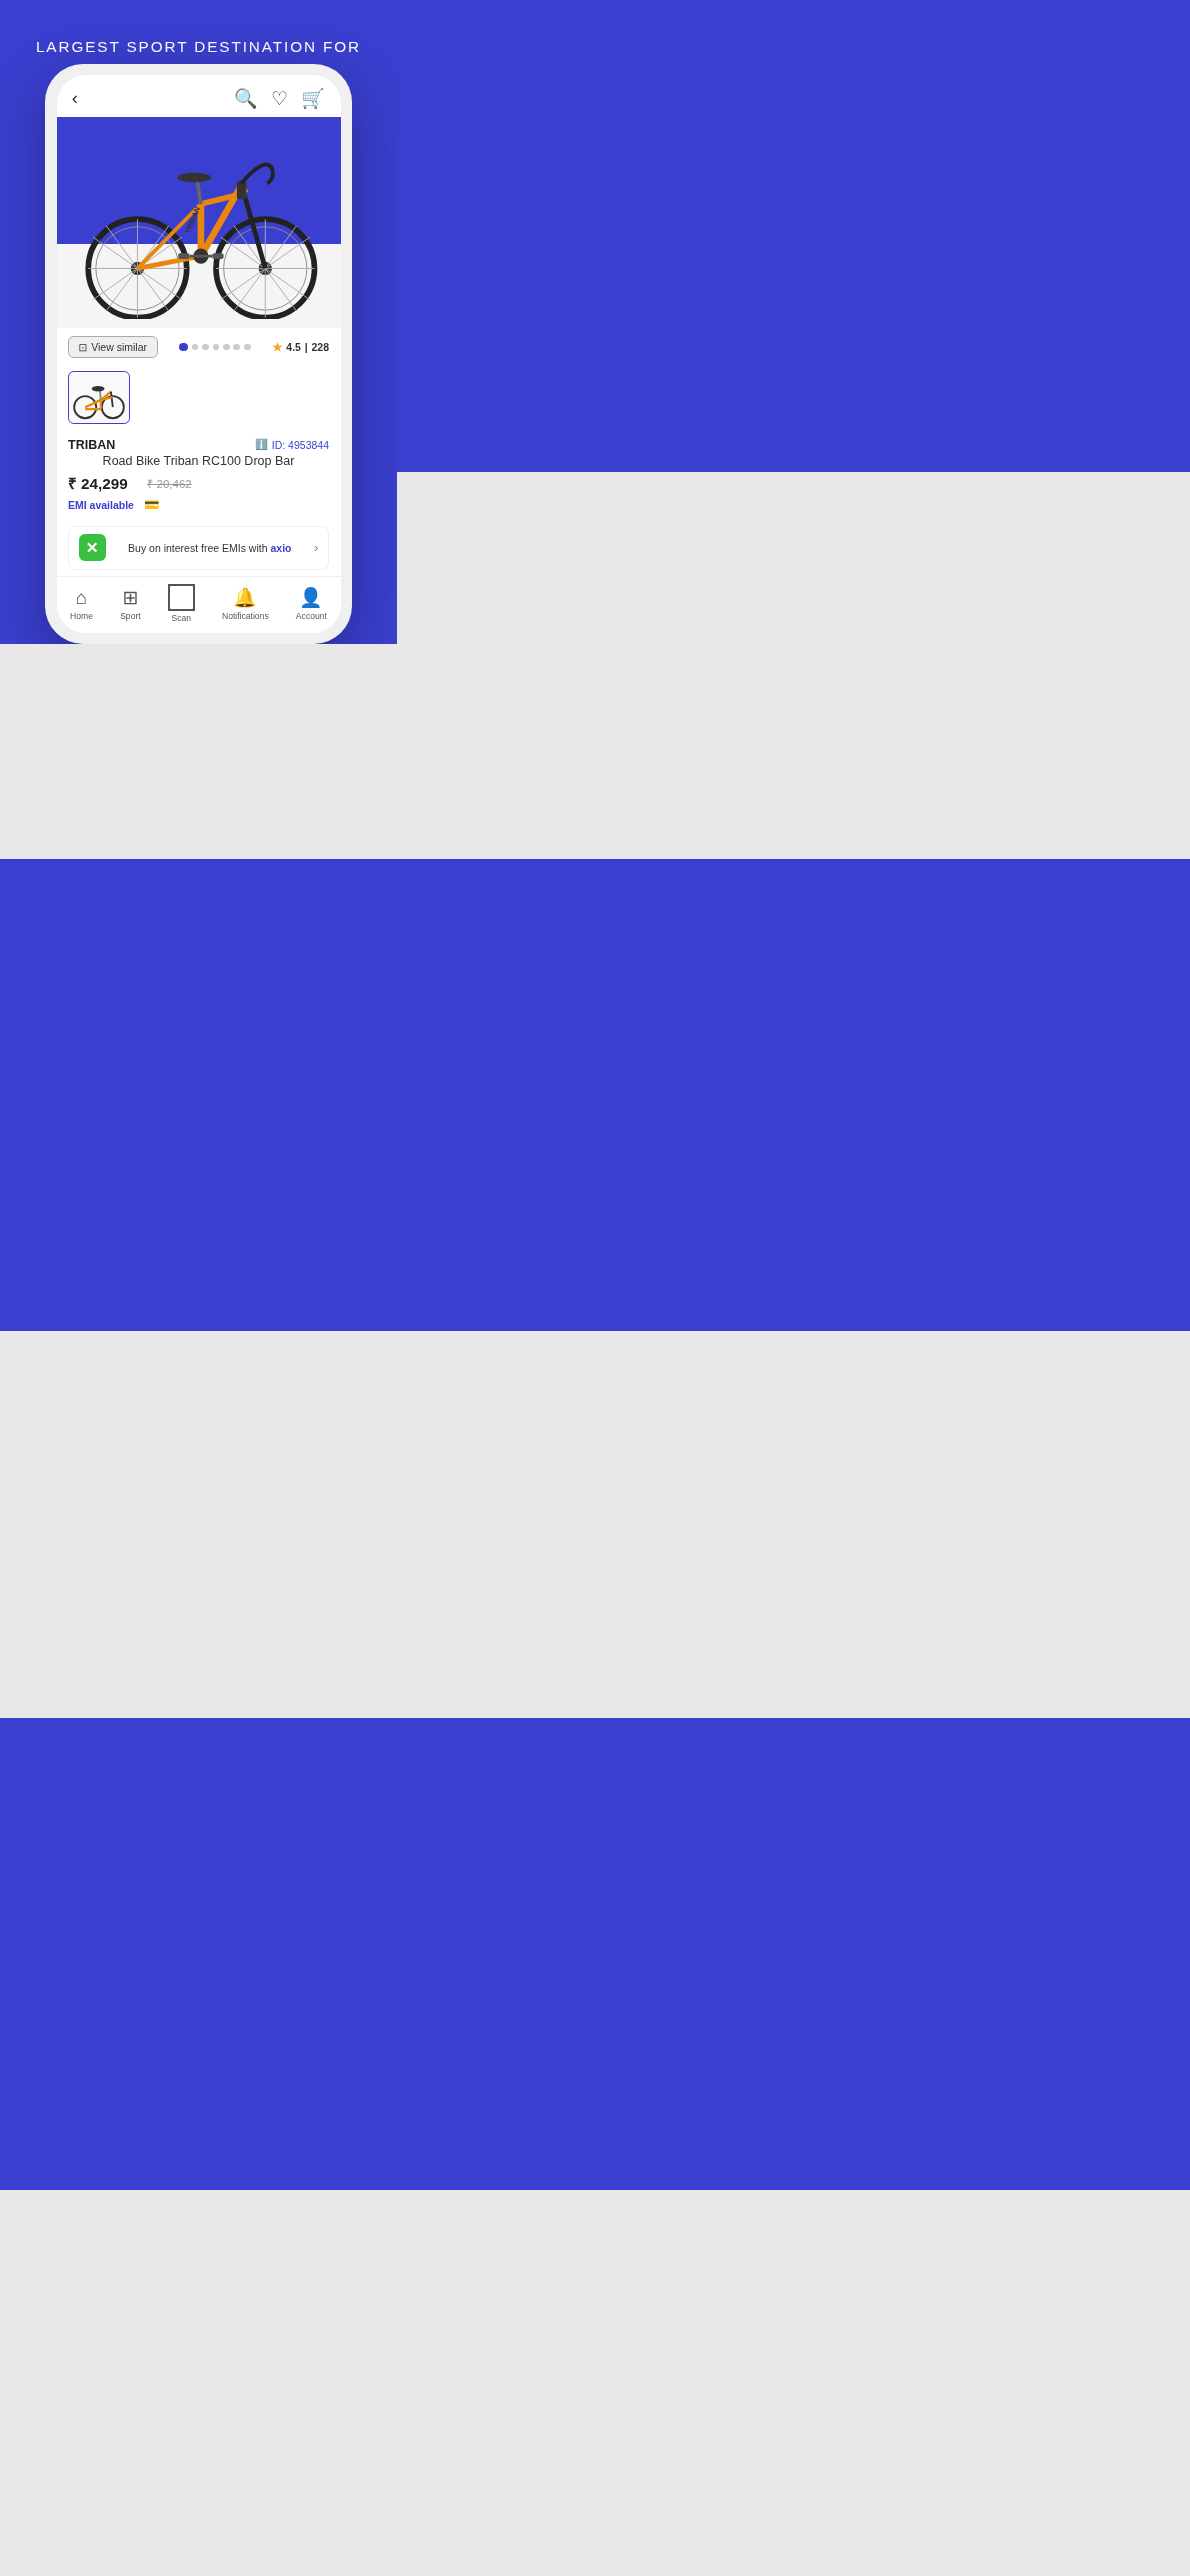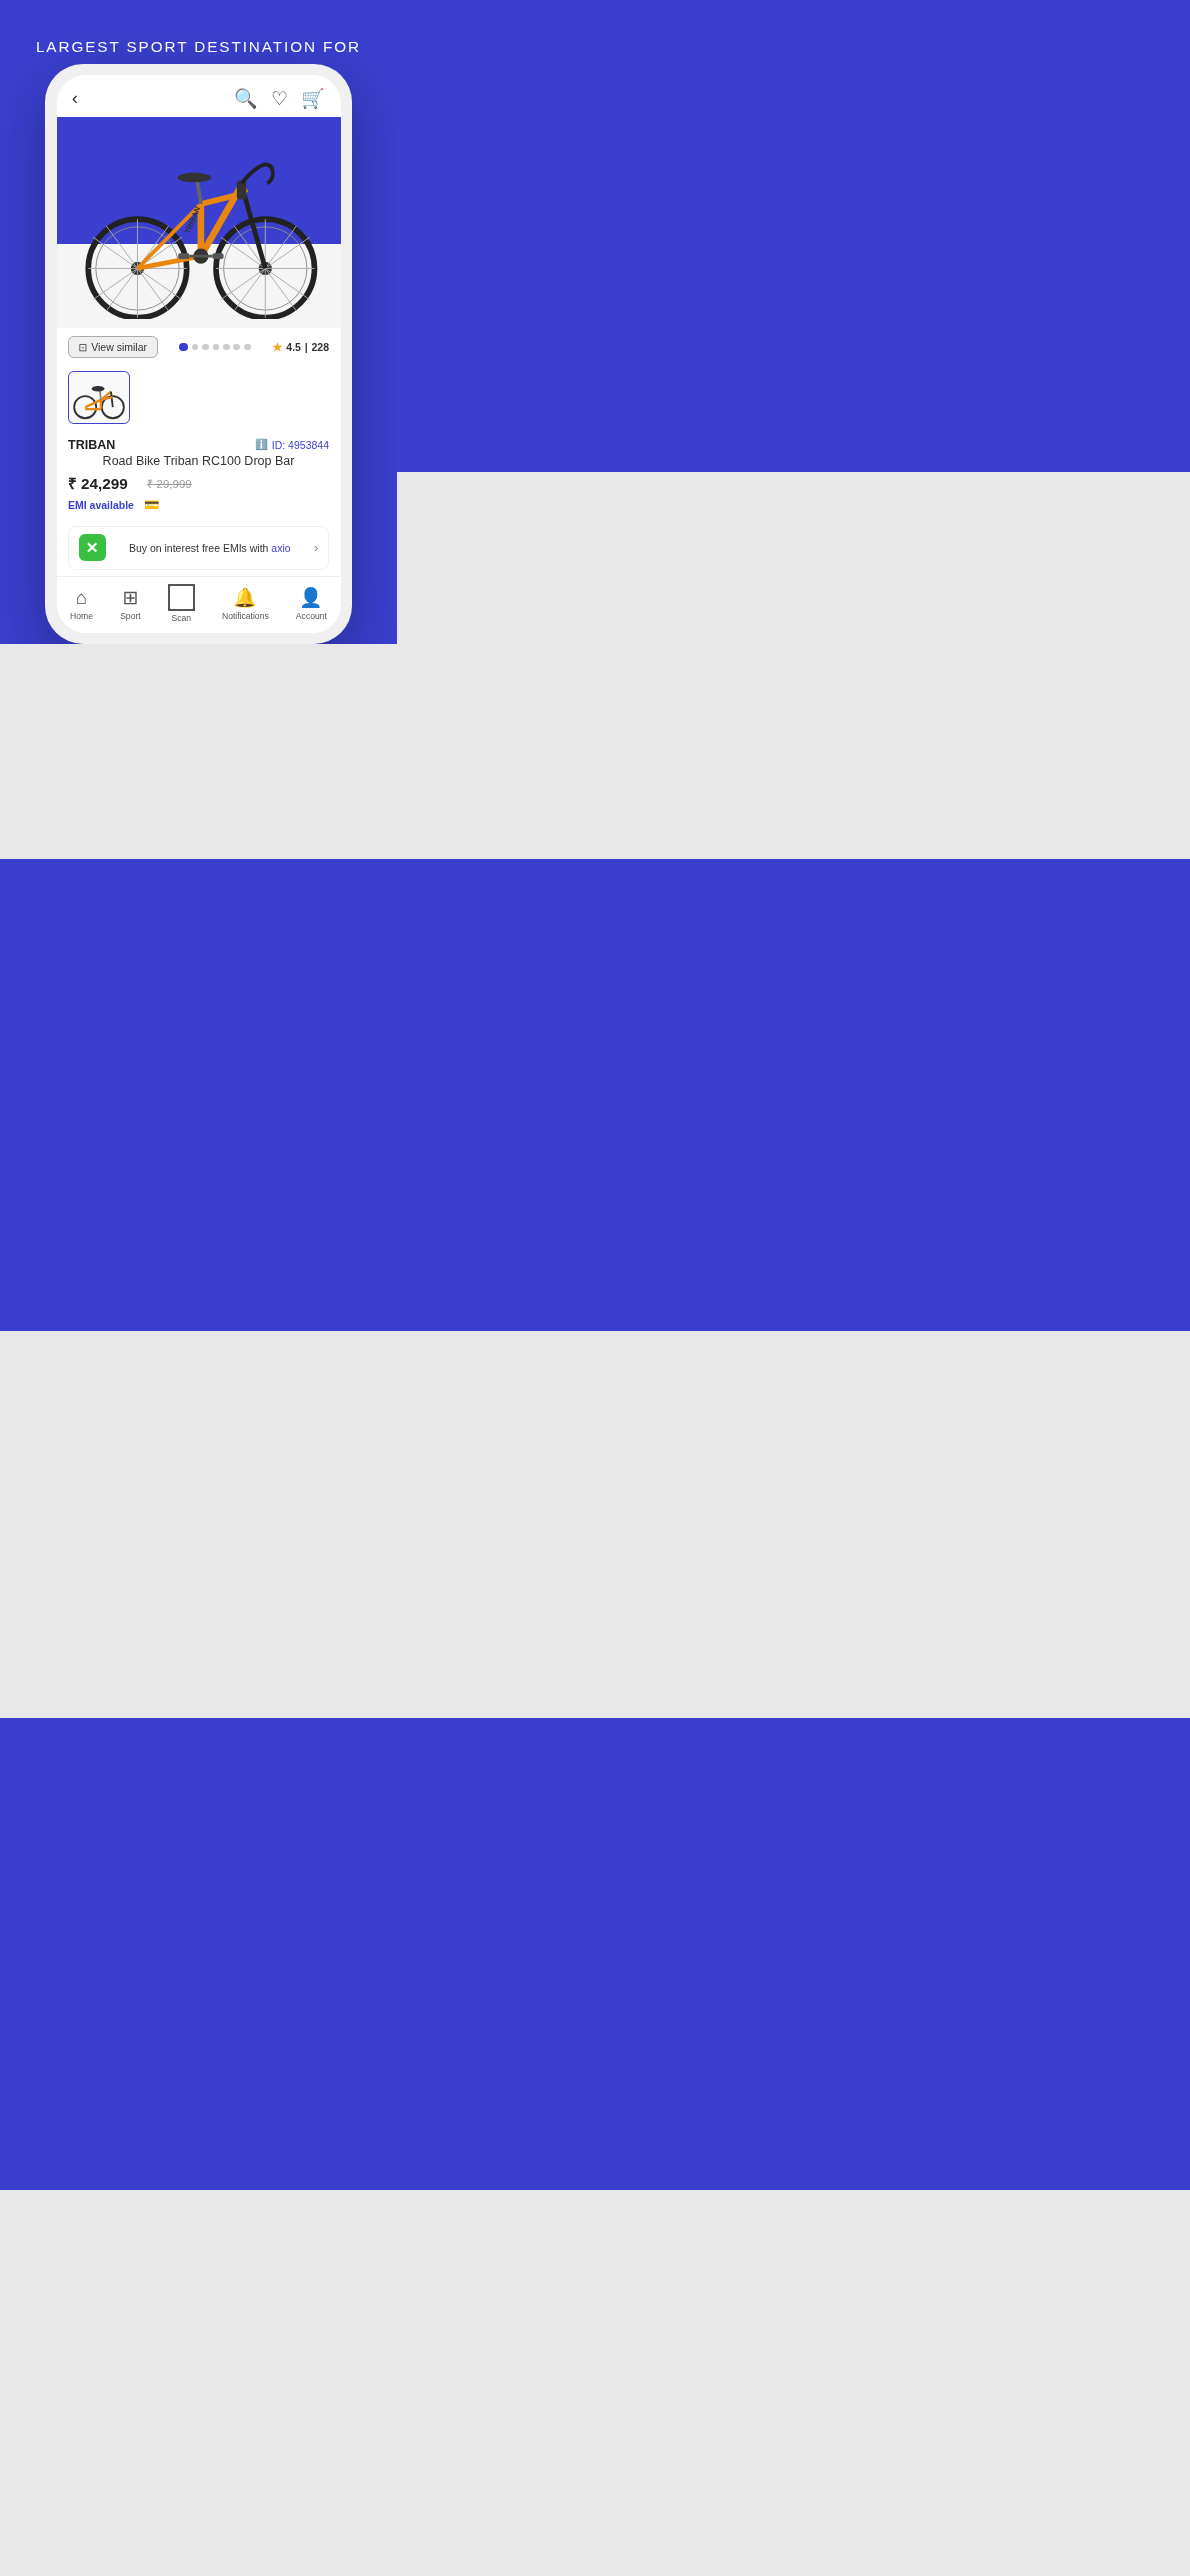--- a/index.html
+++ b/index.html
@@ -291,21 +291,21 @@
     }
 
     .emi-banner-text {
       font-size: 10.5px;
       color: #333;
       flex: 1;
     }
 
     .emi-brand {
       color: #3a3fcf;
-      font-weight: 400;
+      font-weight: 700;
     }
 
     .emi-arrow {
       font-size: 13.4px;
       color: #888;
     }
 
     
     .bottom-nav {
       display: flex;
@@ -469,21 +469,21 @@
             <div class="brand-id-row">
               <span class="brand-name">TRIBAN</span>
               <span class="product-id">
                 <span>ℹ️</span>
                 <span>ID: 4953844</span>
               </span>
             </div>
             <p class="product-title">Road Bike Triban RC100 Drop Bar</p>
             <div class="price-row">
               <span class="current-price">₹ 24,299</span>
-              <span class="original-price">₹ 29,999</span>
+              <span class="original-price">₹ 20,462</span>
             </div>
             <div class="emi-row">
               <span class="emi-text">EMI available</span>
               <span class="emi-icon">💳</span>
             </div>
           </div>
 
           <div class="emi-banner">
             <div class="axio-logo">✕</div>
             <span class="emi-banner-text">

